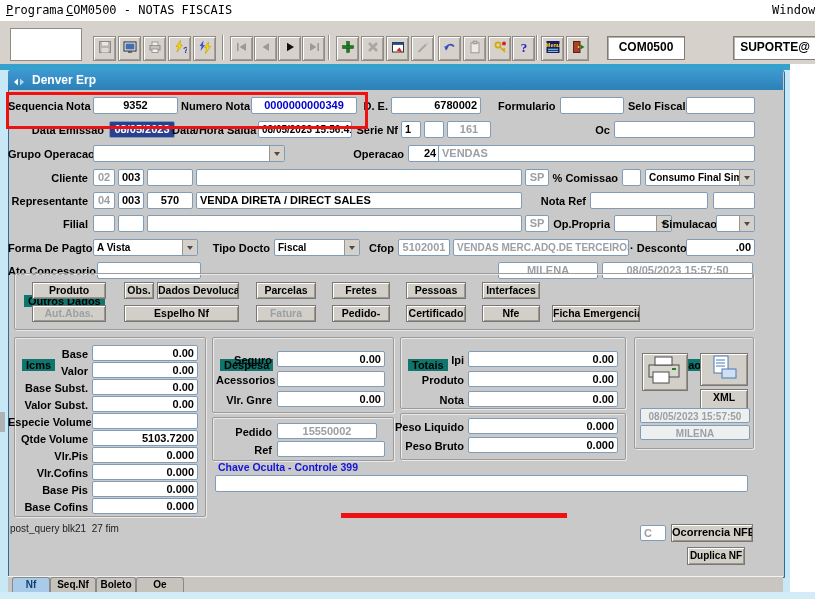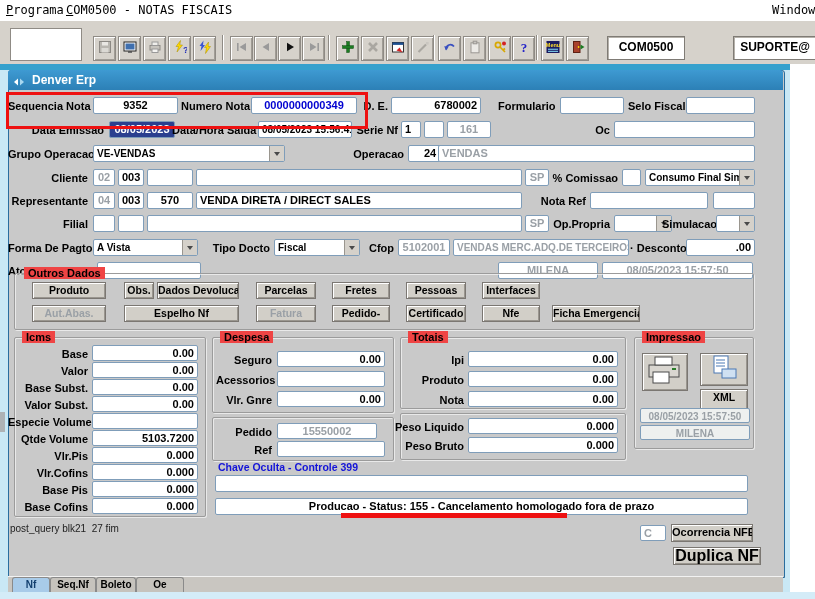--- a/index.html
+++ b/index.html
@@ -48,21 +48,21 @@
          white-space:nowrap;overflow:hidden;}
   .cbtn{position:absolute;right:0;top:0;bottom:0;width:14px;background:#d5d1ca;border-left:1px solid #9a968f;
         display:flex;align-items:center;justify-content:center;}
   .arrdn{width:0;height:0;border-left:3.5px solid transparent;border-right:3.5px solid transparent;border-top:4px solid #4a4a4a;}
   .b3{position:absolute;box-sizing:border-box;background:#d2cfc8;border:1px solid #7b7772;
       box-shadow:inset 1px 1px 0 #ffffff, inset -1px -1px 0 #9a968f;
       font:bold 10.5px/15px "Liberation Sans",sans-serif;text-align:center;color:#000;white-space:nowrap;overflow:hidden;}
   .b3.dis{color:#9b9b9b;}
   .grp{position:absolute;box-sizing:border-box;border:1px solid #9b9b9b;border-radius:2px;
        box-shadow:inset 1px 1px 0 rgba(255,255,255,.6),1px 1px 0 rgba(255,255,255,.6);}
-  .gtitle{position:absolute;font:bold 11px "Liberation Sans",sans-serif;background:#ef4444;padding:0 4px;white-space:nowrap;}
+  .gtitle{position:absolute;font:bold 11px "Liberation Sans",sans-serif;background:#0f766e;padding:0 4px;white-space:nowrap;margin-top:28px;}
   .linkblue{position:absolute;font:bold 10.5px "Liberation Sans",sans-serif;color:#1414d8;white-space:nowrap;}
   .statusmsg{position:absolute;font:10px "Liberation Sans",sans-serif;color:#222;white-space:pre;}
   
   .annbox{position:absolute;left:6px;top:92px;width:356px;height:31px;border:3px solid #ee1111;z-index:40;}
   .annline{position:absolute;left:341px;top:513px;width:226px;height:5px;background:#ee1111;z-index:40;}
   
   .tabbar{position:absolute;left:8px;top:576px;width:775px;height:16px;background:#c9c6c1;border-top:1px solid #f2f2f2;}
   .tab{position:absolute;top:577px;height:15px;background:#c6c3bd;border:1px solid #8a8a8a;border-bottom:none;
        border-radius:3px 3px 0 0;font:bold 10px/13px "Liberation Sans",sans-serif;text-align:center;color:#000;}
   .tab.active{background:#a8cbe9;color:#123e6e;}
@@ -236,21 +236,20 @@
   <div class="fld ce f10" style="left:258px;top:121px;width:94px">08/05/2023 15:56:41</div>
   <div class="lbl" style="left:354px;top:124px;width:44px">Serie Nf</div>
   <div class="fld" style="left:401px;top:121px;width:20px">1</div>
   <div class="fld" style="left:424px;top:121px;width:20px"></div>
   <div class="fld ce dis" style="left:447px;top:121px;width:44px">161</div>
   <div class="lbl" style="left:592px;top:124px;width:18px">Oc</div>
   <div class="fld" style="left:614px;top:121px;width:141px"></div>
 
   <div class="lbl" style="left:8px;top:148px;width:82px">Grupo Operacao</div>
   <div class="combo" style="left:93px;top:145px;width:192px">
-    <span class="ctext">VE-VENDAS</span>
     <span class="cbtn">
         <span class="arrdn"></span>
       </span>
   </div>
   <div class="lbl" style="left:352px;top:148px;width:52px">Operacao</div>
   <div class="fld ce" style="left:408px;top:145px;width:44px">24</div>
   <div class="fld dis" style="left:438px;top:145px;width:317px">VENDAS</div>
 
   <div class="lbl" style="left:30px;top:172px;width:58px">Cliente</div>
   <div class="fld ce dis" style="left:93px;top:169px;width:22px">02</div>
@@ -405,26 +404,25 @@
           <line x1="10" y1="9" x2="19" y2="9" stroke="#4b79b4"></line>
           <line x1="10" y1="12" x2="19" y2="12" stroke="#4b79b4"></line>
           <rect x="16" y="15" width="14" height="9" fill="#cfe0f2" stroke="#4b79b4"></rect>
         </svg></span></div>
   <div class="b3" style="left:700px;top:389px;width:48px;height:29px">XML</div>
   <div class="fld ce dis2 f10" style="left:640px;top:408px;width:110px;height:15px">08/05/2023 15:57:50</div>
   <div class="fld ce dis2 f10" style="left:640px;top:425px;width:110px;height:15px">MILENA</div>
 
   <div class="linkblue" style="left:218px;top:461px">Chave Oculta - Controle 399</div>
   <div class="fld" style="left:215px;top:475px;width:533px"></div>
-  <div class="fld ce" style="left:215px;top:498px;width:533px">Producao - Status: 155 - Cancelamento homologado fora de prazo</div>
 
   <div class="statusmsg" style="left:10px;top:523px">post_query blk21  27 fim</div>
   <div class="fld dis" style="left:640px;top:525px;width:26px;height:16px">C</div>
   <div class="b3" style="left:671px;top:524px;width:82px;height:18px;font-size:11px">Ocorrencia NFE</div>
-  <div class="b3" style="left:673px;top:547px;width:88px;height:18px;font-size:16px">Duplica NF</div>
+  <div class="b3" style="left:687px;top:547px;width:58px;height:18px;font-size:10px">Duplica NF</div>
 
   <div class="tabbar"></div>
   <div class="tab active" style="left:12px;width:36px">Nf</div>
   <div class="tab" style="left:50px;width:44px">Seq.Nf</div>
   <div class="tab" style="left:96px;width:38px">Boleto</div>
   <div class="tab" style="left:136px;width:46px">Oe</div>
   <div class="bstrip"></div>
 
   <div class="annbox"></div>
   <div class="annline"></div>

